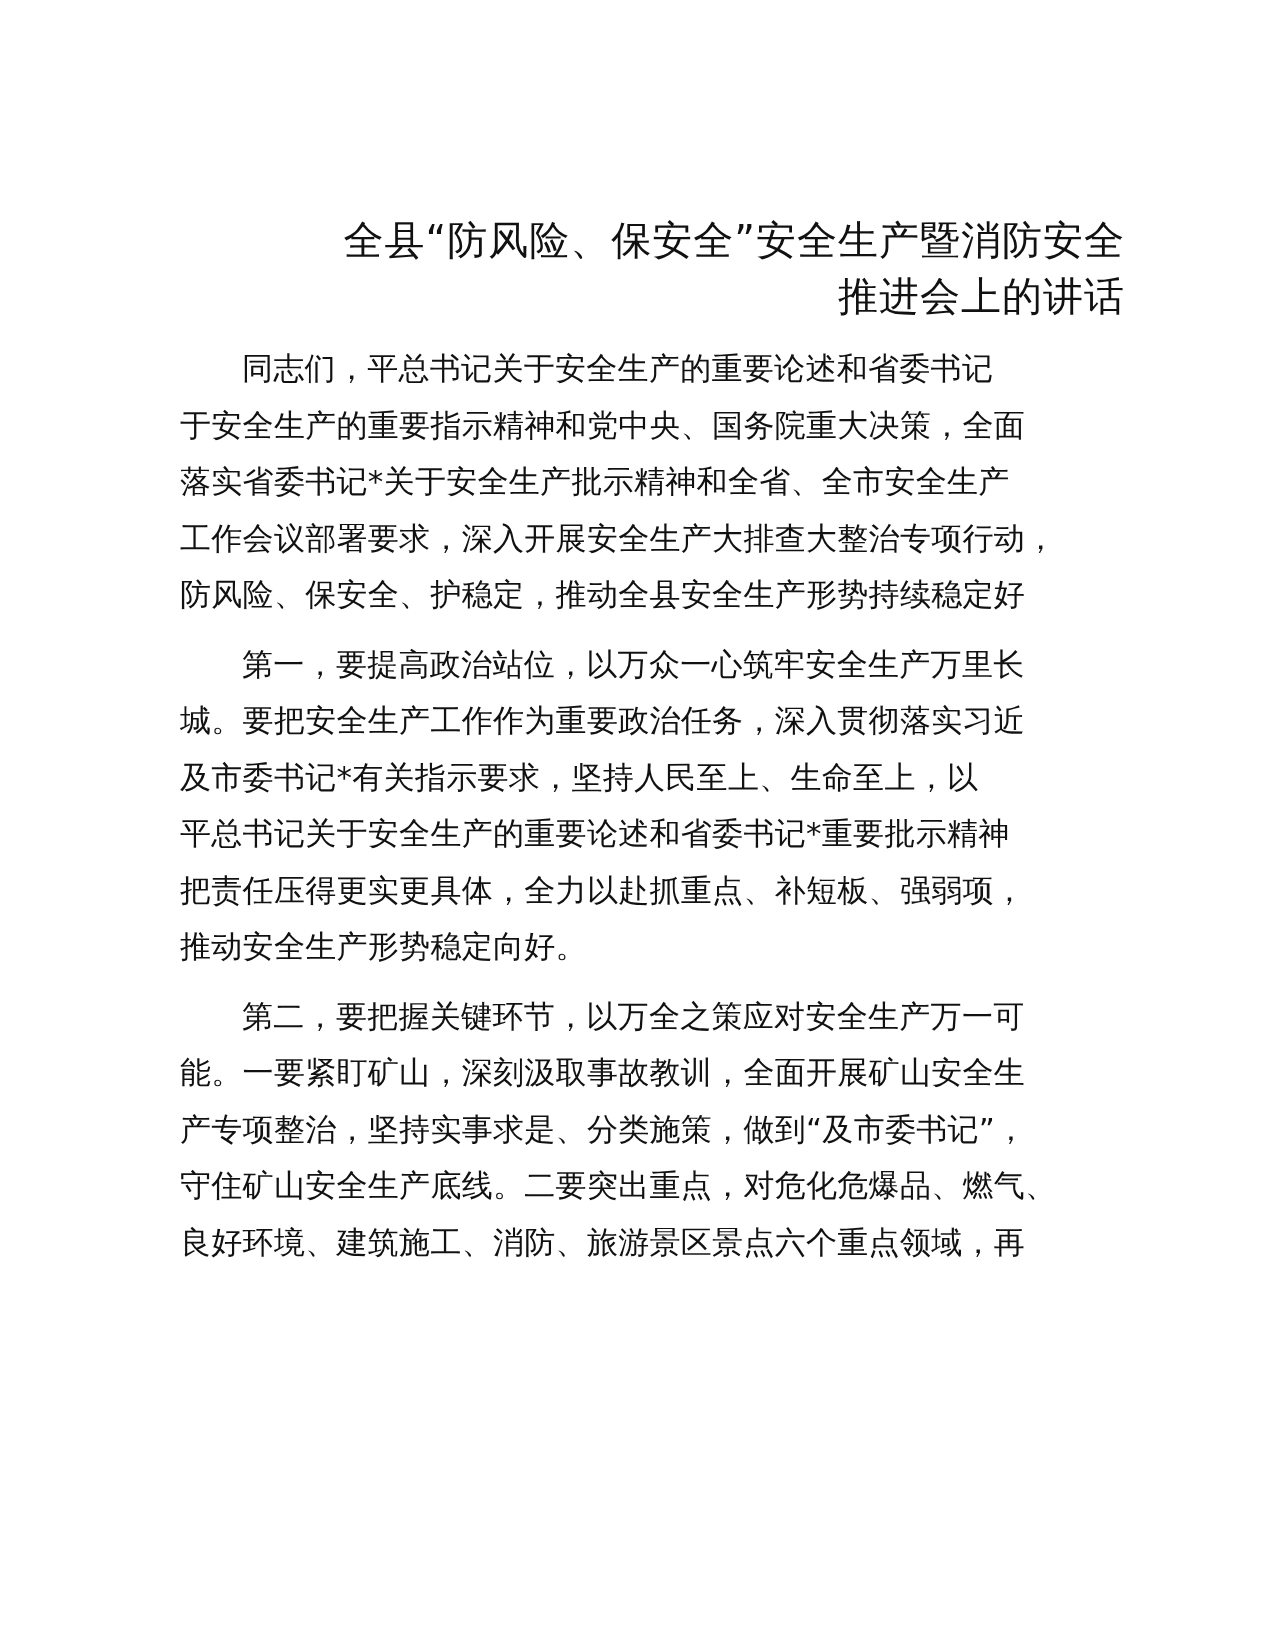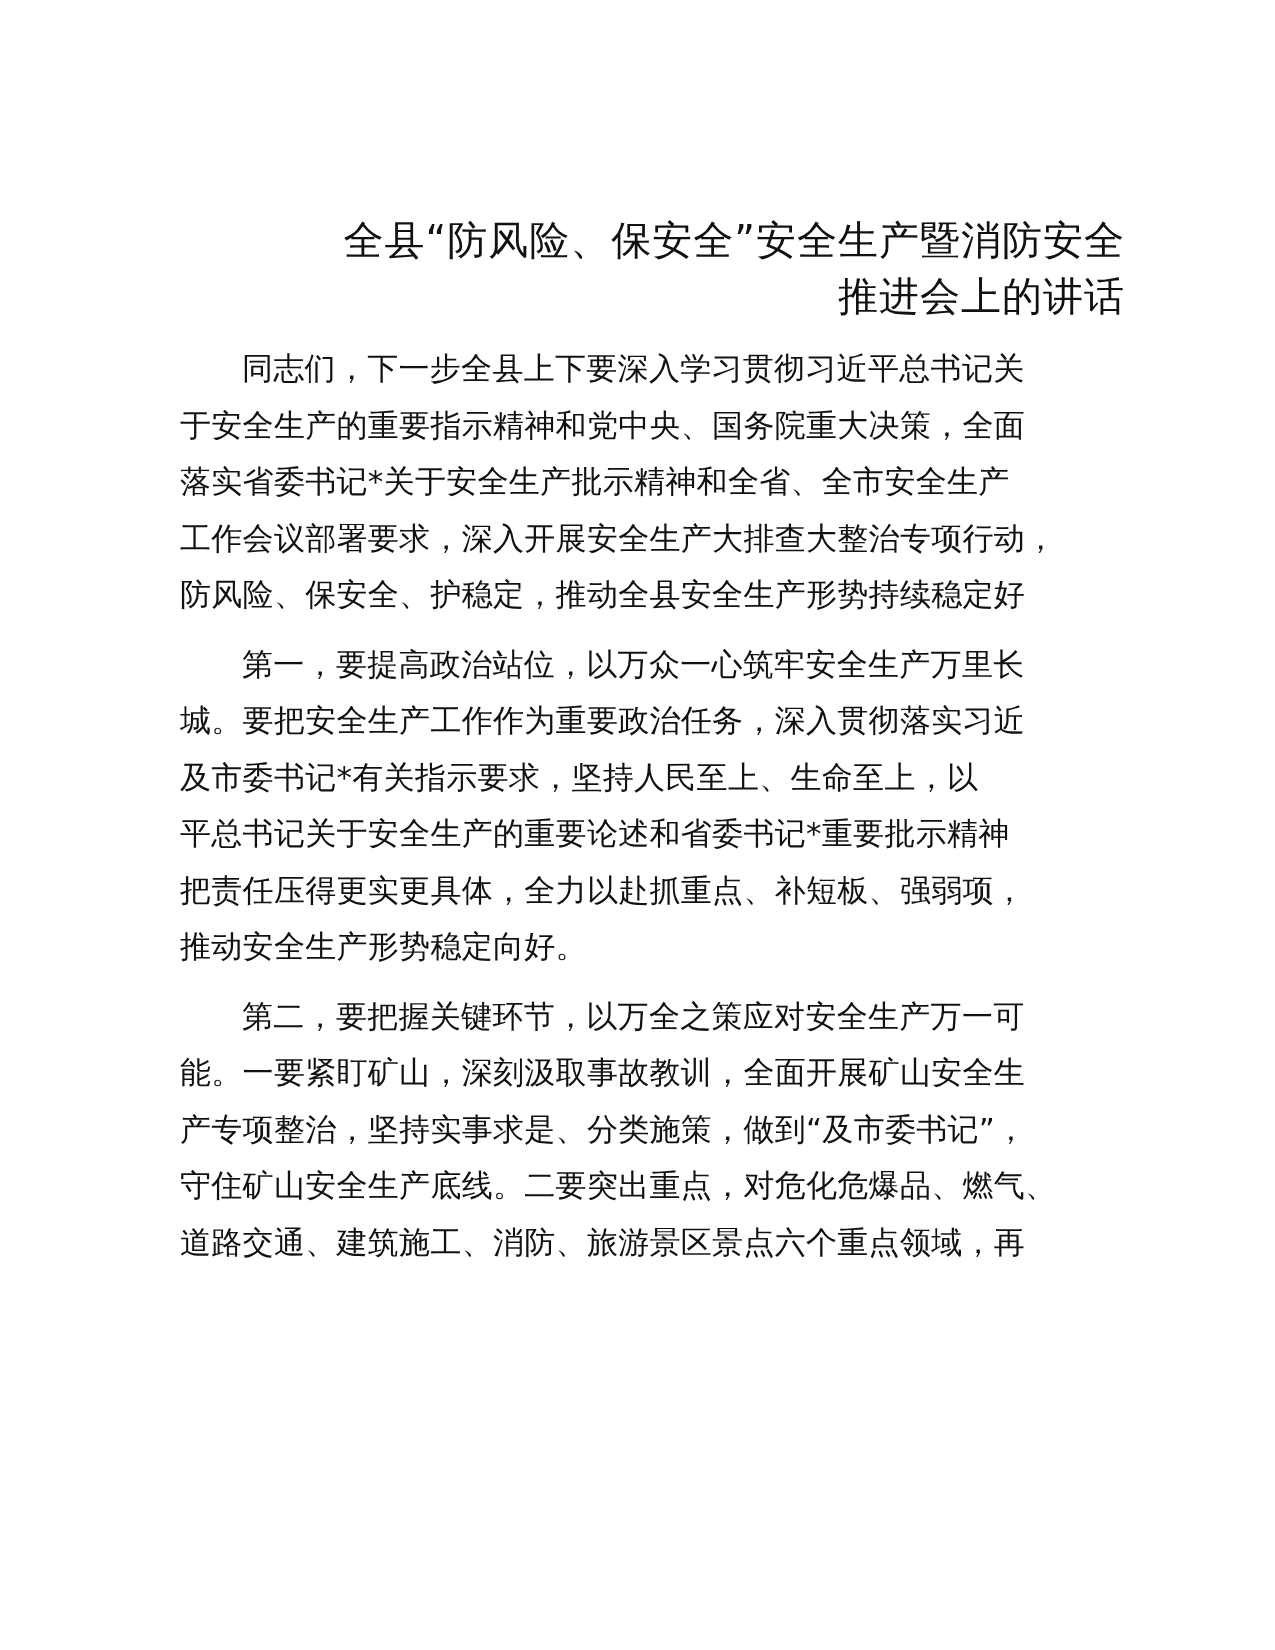--- a/index.html
+++ b/index.html
@@ -65,38 +65,38 @@
 <div class="page">
 
   <div class="title-block">
     <div class="title-line">全县“防风险、保安全”安全生产暨消防安全</div>
     <div class="title-line">推进会上的讲话</div>
   </div>
 
   <div class="body-block">
 
     <p class="para">
-      <span class="line indent">同志们，下一步全县上下要深入学习贯彻习近平总书记关</span>
+      <span class="line indent">同志们，平总书记关于安全生产的重要论述和省委书记</span>
       <span class="line">于安全生产的重要指示精神和党中央、国务院重大决策，全面</span>
       <span class="line">落实省委书记*关于安全生产批示精神和全省、全市安全生产</span>
       <span class="line">工作会议部署要求，深入开展安全生产大排查大整治专项行动，</span>
       <span class="line">防风险、保安全、护稳定，推动全县安全生产形势持续稳定好</span>
     </p>
 
     <p class="para">
       <span class="line indent">第一，要提高政治站位，以万众一心筑牢安全生产万里长</span>
       <span class="line">城。要把安全生产工作作为重要政治任务，深入贯彻落实习近</span>
       <span class="line">及市委书记*有关指示要求，坚持人民至上、生命至上，以</span>
       <span class="line">平总书记关于安全生产的重要论述和省委书记*重要批示精神</span>
       <span class="line">把责任压得更实更具体，全力以赴抓重点、补短板、强弱项，</span>
       <span class="line">推动安全生产形势稳定向好。</span>
     </p>
 
     <p class="para">
       <span class="line indent">第二，要把握关键环节，以万全之策应对安全生产万一可</span>
       <span class="line">能。一要紧盯矿山，深刻汲取事故教训，全面开展矿山安全生</span>
       <span class="line">产专项整治，坚持实事求是、分类施策，做到“及市委书记”，</span>
       <span class="line">守住矿山安全生产底线。二要突出重点，对危化危爆品、燃气、</span>
-      <span class="line">道路交通、建筑施工、消防、旅游景区景点六个重点领域，再</span>
+      <span class="line">良好环境、建筑施工、消防、旅游景区景点六个重点领域，再</span>
     </p>
 
   </div>
 </div>
 
 </body></html>

